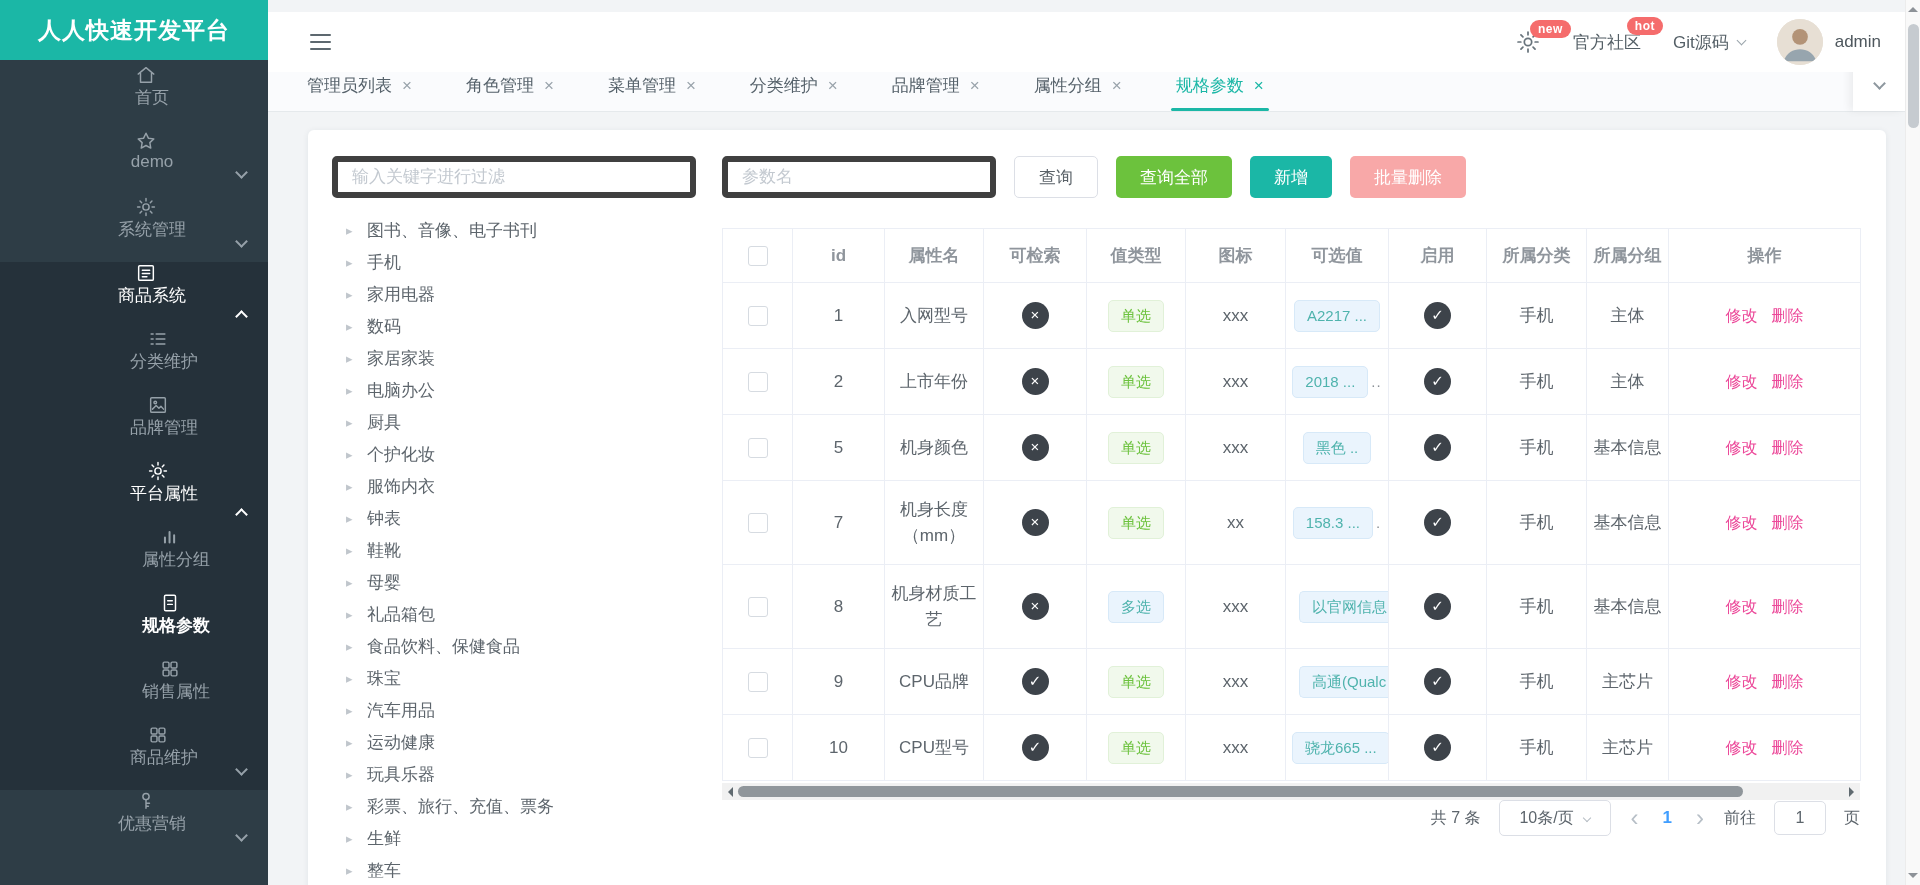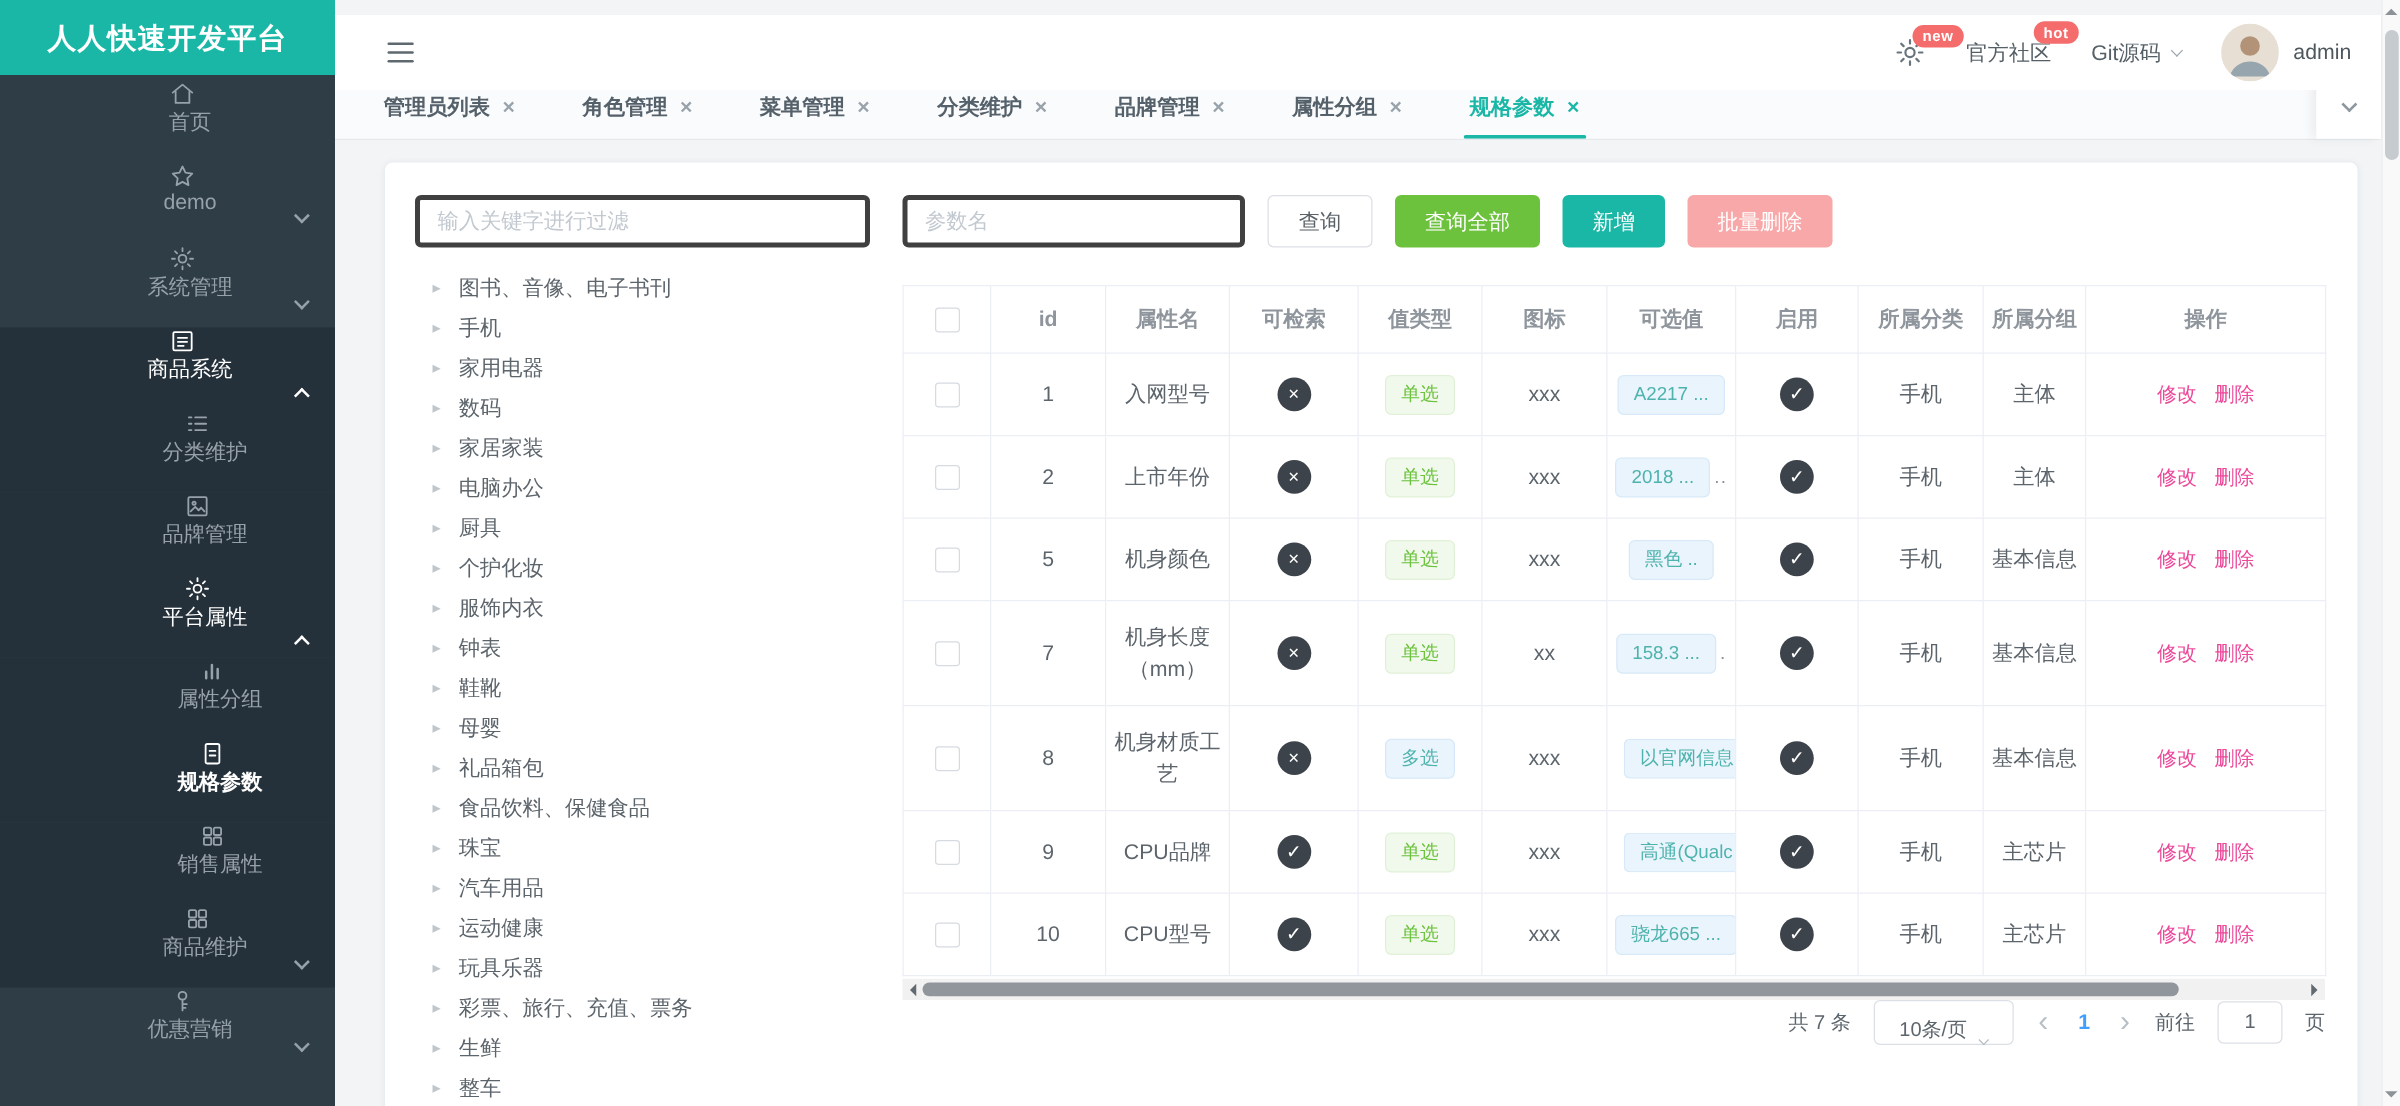--- a/index.html
+++ b/index.html
@@ -36,34 +36,34 @@
 .community{position:relative;font-size:17px;color:#545f66;cursor:pointer;}
 .community .badge{top:-14px;left:auto;right:-22px;}
 .git{display:flex;align-items:center;gap:9px;font-size:17px;color:#545f66;cursor:pointer;}
 .git .chev{width:7px;height:7px;color:#9aa4ab;border-width:1.6px;}
 .avatar{width:46px;height:46px;border-radius:50%;overflow:hidden;flex:none;cursor:pointer;background:#e9e2d8;}
 .avatar svg{width:100%;height:100%;display:block;}
 .user-wrap{display:flex;align-items:center;gap:12px;cursor:pointer;}
 .uname{font-size:17px;color:#4e575d;}
 
 
-.tabbar{position:absolute;left:268px;top:60px;right:15px;height:52px;background:#fafbfd;border-bottom:1px solid #e5e9ec;display:flex;align-items:stretch;z-index:3;font-weight:bold;}
+.tabbar{position:absolute;left:268px;top:60px;right:15px;height:52px;background:#fafbfd;border-bottom:1px solid #e5e9ec;display:flex;align-items:stretch;z-index:3;}
 .tabs{display:flex;align-items:stretch;padding-left:12px;flex:1;overflow:hidden;}
 .tab{display:flex;align-items:center;padding:0 27px;font-size:17px;color:#55616a;position:relative;cursor:pointer;white-space:nowrap;}
 .tab-close{margin-left:10px;font-size:17px;color:#99a3ab;}
 .tab.active{color:#1bb7a6;}
 .tab.active .tab-close{color:#1bb7a6;}
 .tab.active::after{content:"";position:absolute;left:22px;right:22px;bottom:0;height:3px;background:#1bb7a6;border-radius:2px;}
 .tab-toggle{width:52px;display:flex;align-items:center;justify-content:center;background:#fff;box-shadow:-4px 0 8px rgba(0,0,0,.06);color:#8d979e;cursor:pointer;}
 
 
 .content{position:absolute;left:268px;top:112px;right:15px;bottom:0;background:#f2f4f6;overflow:hidden;}
 .card{position:absolute;left:40px;top:18px;width:1578px;height:800px;background:#fff;border-radius:6px;box-shadow:0 1px 6px rgba(31,45,61,.08);display:flex;padding:26px 26px 0 24px;}
 .tree-col{width:364px;margin-right:26px;flex:none;}
-.text-input{height:42px;border:4px solid #404040;border-radius:5px;padding:0 14px;font-size:17px;color:#606266;outline:none;background:#fff;font-family:inherit;}
+.text-input{height:42px;border:6px solid #404040;border-radius:5px;padding:0 14px;font-size:17px;color:#606266;outline:none;background:#fff;font-family:inherit;}
 .text-input::placeholder{color:#c3c9d0;}
 .filter-input{width:100%;margin-bottom:16px;}
 .tree-item{height:32px;display:flex;align-items:center;padding-left:14px;font-size:17px;color:#5d656c;cursor:pointer;}
 .tree-arrow{color:#c0c6cc;font-size:13px;margin-right:9px;width:12px;flex:none;}
 
 .table-col{width:1138px;flex:none;}
 .toolbar{display:flex;gap:18px;margin-bottom:30px;}
 .param-input{width:274px;}
 .btn{height:42px;padding:0 24px;border-radius:5px;font-size:17px;border:none;cursor:pointer;font-family:inherit;}
 .btn.plain{background:#fff;border:1px solid #dcdfe6;color:#5a6268;}
@@ -88,21 +88,21 @@
 
 .hscroll{width:1138px;height:17px;display:flex;align-items:center;margin-top:2px;}
 .hs-arrow{width:16px;height:17px;position:relative;flex:none;background:#f1f1f1;cursor:pointer;}
 .hs-arrow::before{content:"";position:absolute;top:50%;left:50%;border:5px solid transparent;}
 .hs-arrow.left::before{border-right-color:#606a70;transform:translate(-70%,-50%);}
 .hs-arrow.right::before{border-left-color:#606a70;transform:translate(-30%,-50%);}
 .hs-track{flex:1;height:17px;background:#f1f1f1;position:relative;}
 .hs-thumb{position:absolute;left:0;top:3px;height:11px;width:1005px;background:#90969b;border-radius:6px;cursor:grab;}
 
 .pagination{display:flex;justify-content:flex-end;align-items:center;gap:18px;font-size:16px;color:#5d656c;}
-.psize{width:112px;height:36px;border:1px solid #dcdfe6;border-radius:5px;display:flex;align-items:flex-end;justify-content:center;gap:10px;font-size:16px;color:#5d656c;cursor:pointer;}
+.psize{width:112px;height:36px;border:1px solid #dcdfe6;border-radius:5px;display:flex;align-items:center;justify-content:center;gap:10px;font-size:16px;color:#5d656c;cursor:pointer;}
 .psize .chev{width:6px;height:6px;color:#b5bcc3;border-width:1.4px;margin-top:0;}
 .pg-arrow{font-size:24px;color:#b7bfc7;cursor:pointer;line-height:1;padding:0 2px;}
 .pg-num{color:#409eff;font-size:17px;font-weight:bold;padding:0 4px;cursor:pointer;}
 .goto-input{width:52px;height:34px;border:1px solid #dcdfe6;border-radius:5px;text-align:center;font-size:16px;color:#5d656c;outline:none;font-family:inherit;}
 
 
 .vscroll{position:absolute;right:0;top:0;width:15px;height:885px;background:#f9f9f9;border-left:1px solid #ececec;z-index:10;}
 .vs-arrow{position:absolute;left:50%;width:0;height:0;border:5px solid transparent;cursor:pointer;}
 .vs-arrow.up{top:7px;transform:translateX(-50%);border-bottom-color:#8d9298;border-top-width:0;}
 .vs-arrow.down{bottom:7px;transform:translateX(-50%);border-top-color:#8d9298;border-bottom-width:0;}

